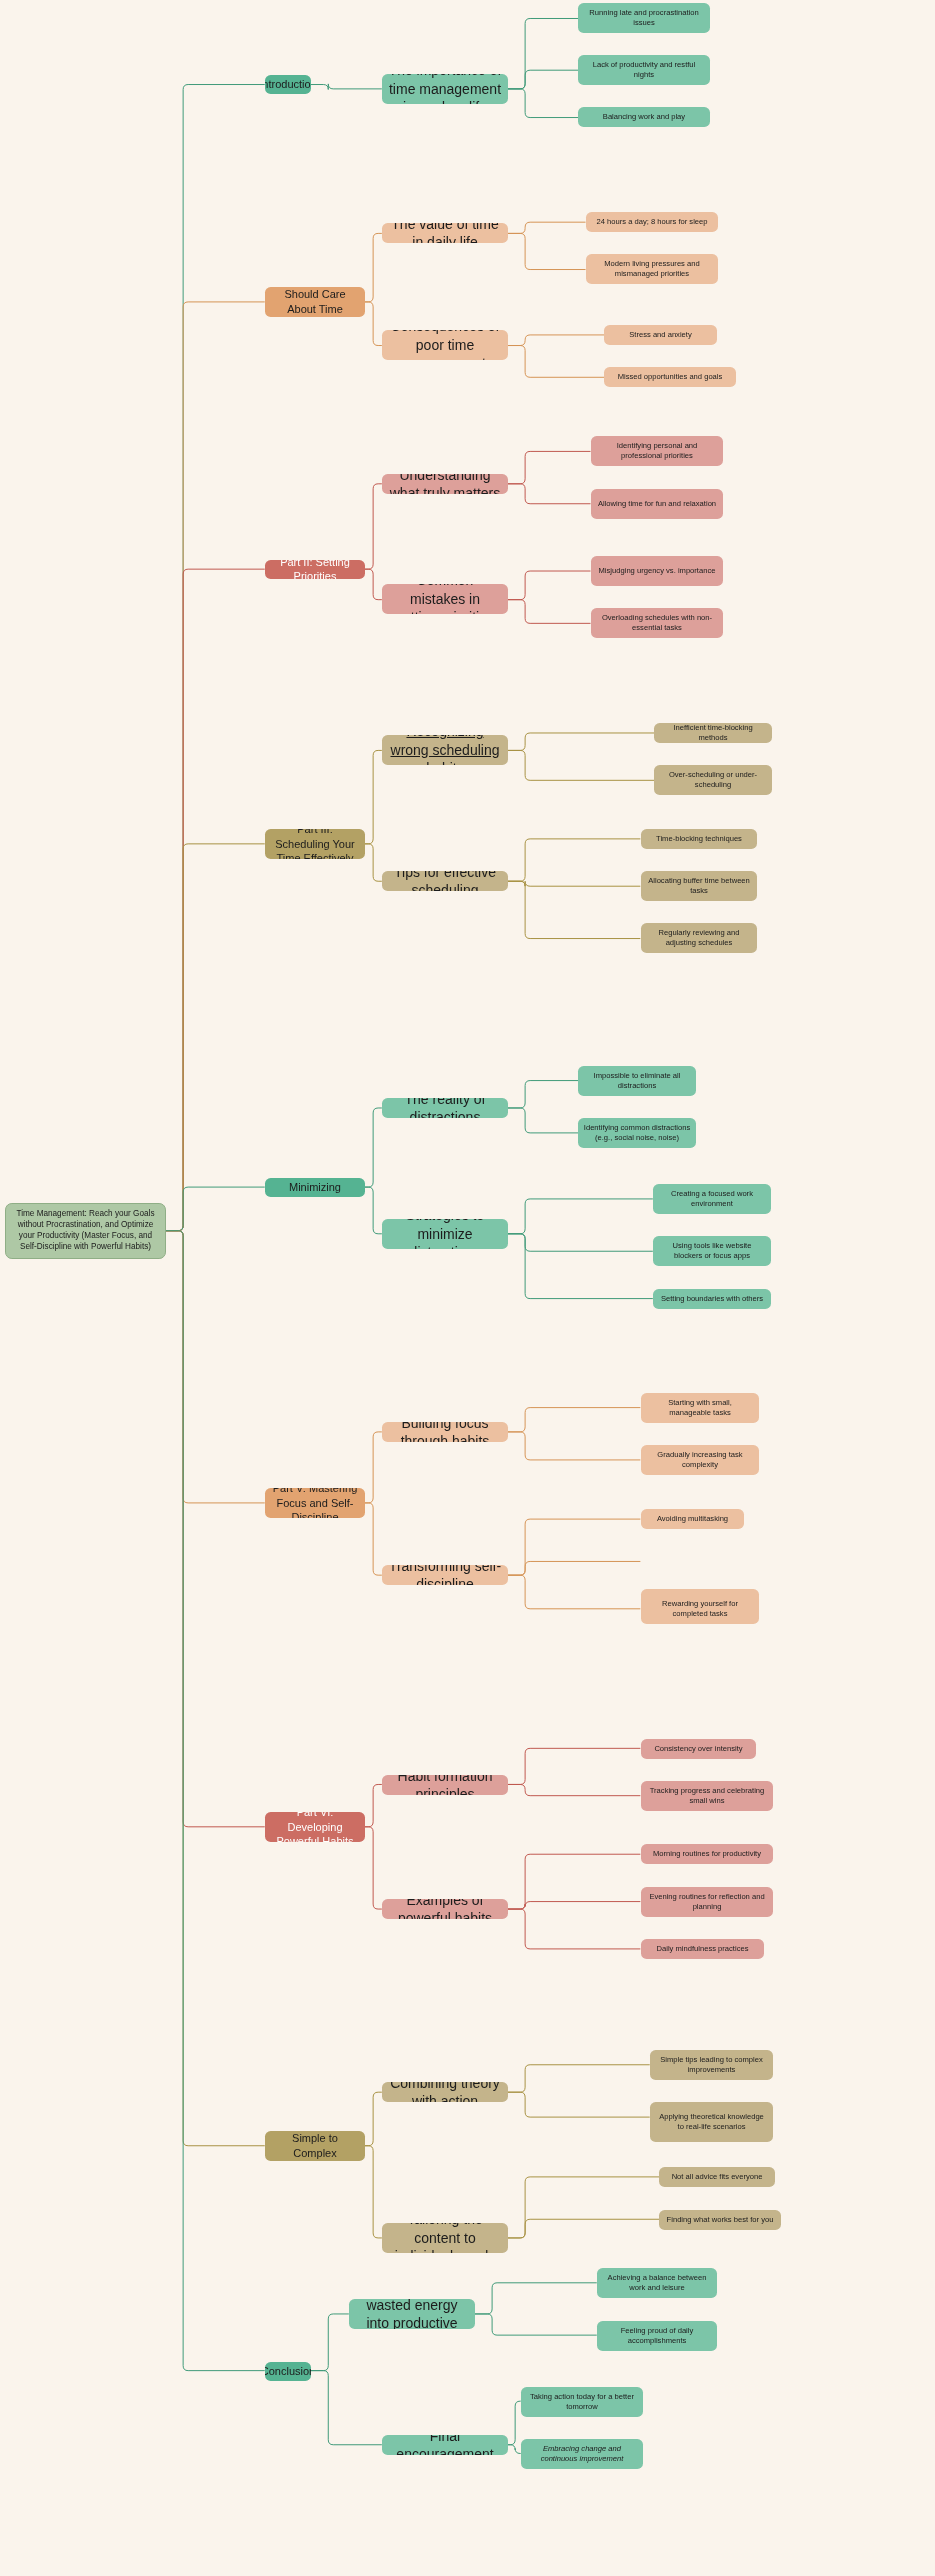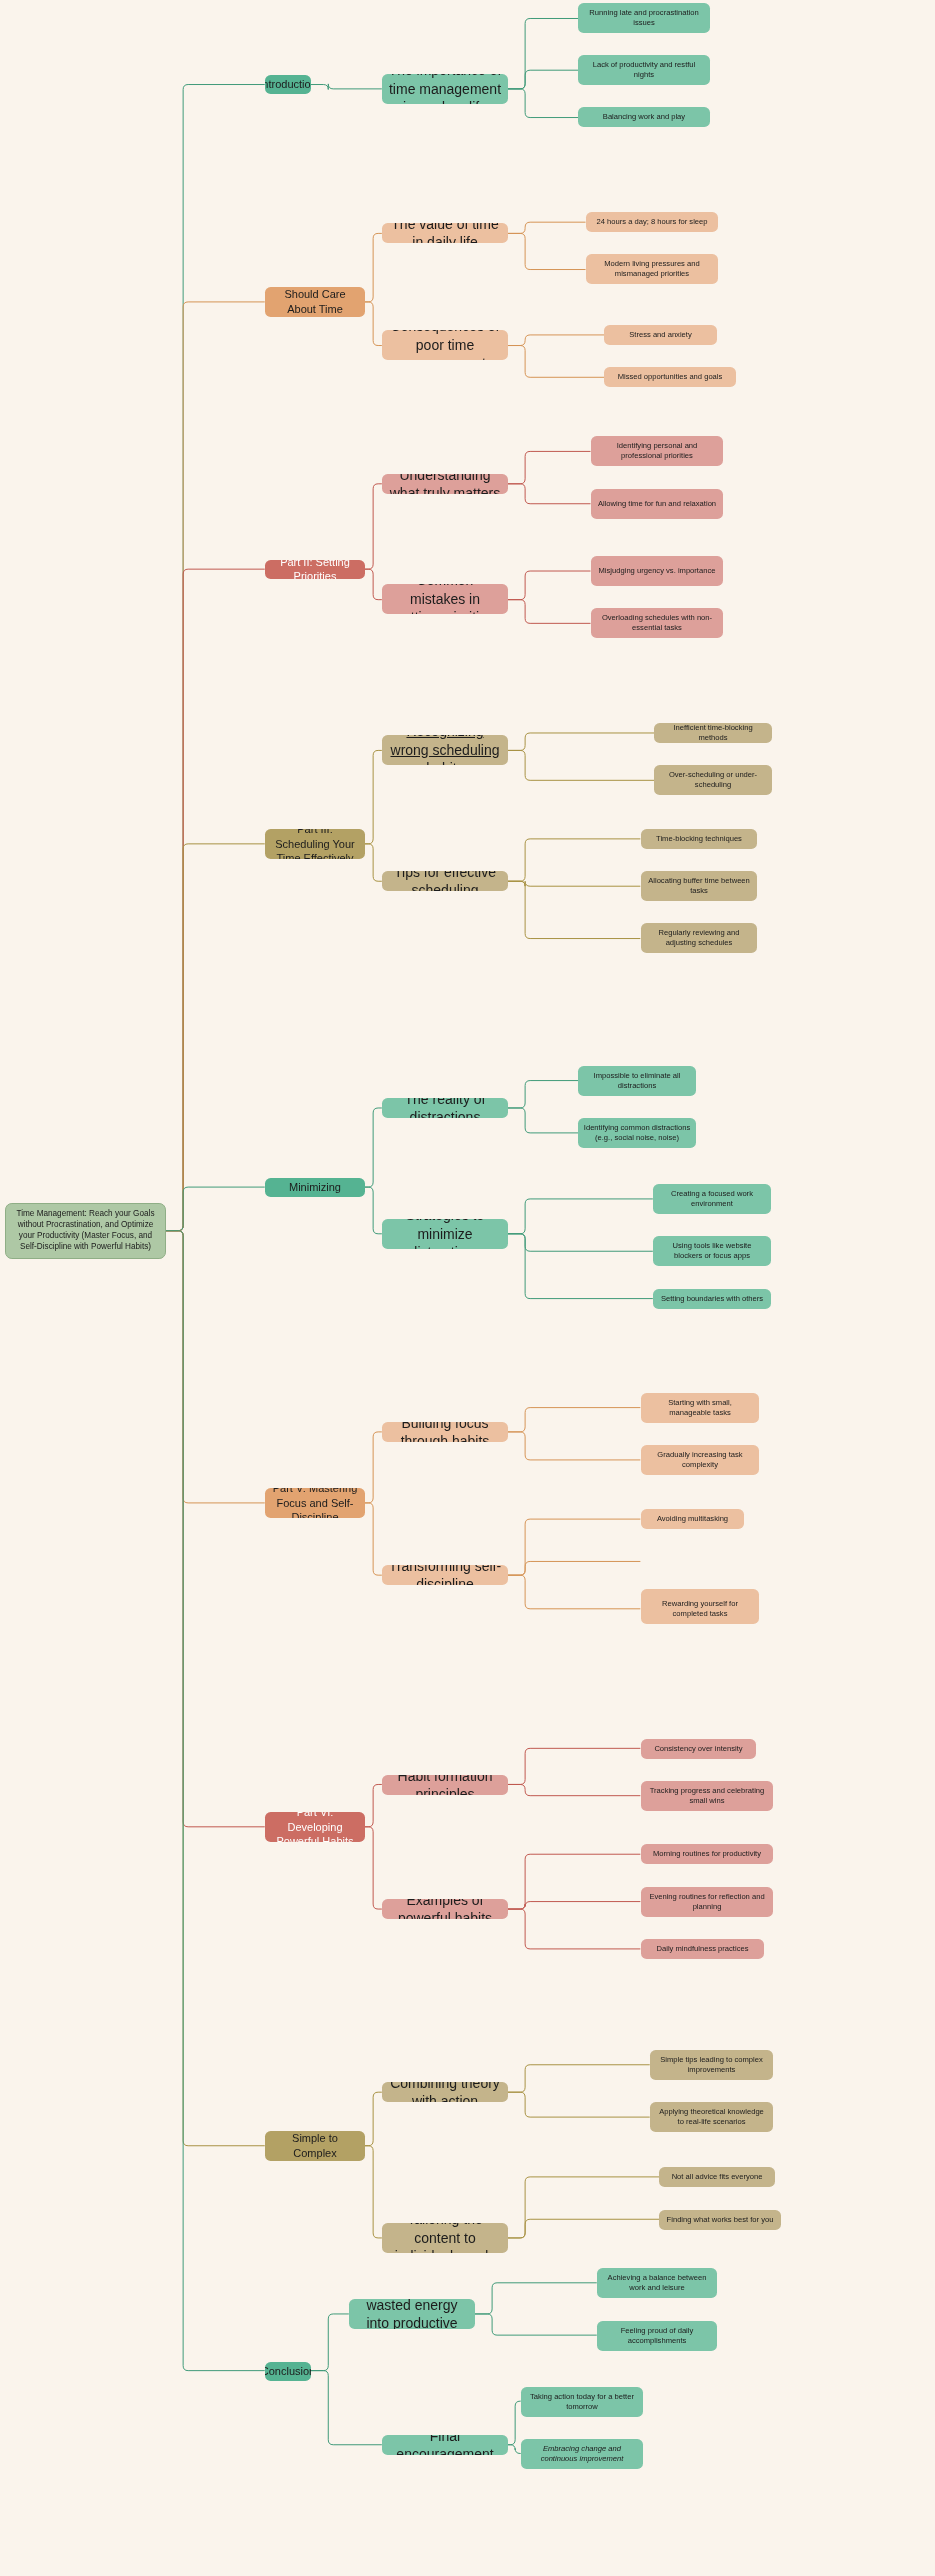--- a/index.html
+++ b/index.html
@@ -260,21 +260,21 @@
     </div>
     <div class="node l1" style="left: 265px; top: 2131px; width: 100px; min-height: 30px; height: 30px; background: rgb(179, 161, 100); color: rgb(28, 28, 28);">
       <span>Part VII: From Simple to Complex Planning</span>
     </div>
     <div class="node l2" style="left: 382px; top: 2082px; width: 126px; min-height: 20px; height: 20px; background: rgb(196, 180, 139); color: rgb(28, 28, 28);">
       <span>Combining theory with action</span>
     </div>
     <div class="node l3" style="left: 650px; top: 2050px; width: 123px; min-height: 30px; height: 30px; background: rgb(196, 180, 139); color: rgb(28, 28, 28);">
       <span>Simple tips leading to complex improvements</span>
     </div>
-    <div class="node l3" style="left: 650px; top: 2102px; width: 123px; min-height: 30px; height: 30px; background: rgb(196, 180, 139); color: rgb(28, 28, 28);">
+    <div class="node l3" style="left: 650px; top: 2102px; width: 123px; min-height: 30px; height: 40px; background: rgb(196, 180, 139); color: rgb(28, 28, 28);">
       <span>Applying theoretical knowledge to real-life scenarios</span>
     </div>
     <div class="node l2" style="left: 382px; top: 2223px; width: 126px; min-height: 30px; height: 30px; background: rgb(196, 180, 139); color: rgb(28, 28, 28);">
       <span>Tailoring the content to individual needs</span>
     </div>
     <div class="node l3" style="left: 659px; top: 2167px; width: 116px; min-height: 20px; height: 20px; background: rgb(196, 180, 139); color: rgb(28, 28, 28);">
       <span>Not all advice fits everyone</span>
     </div>
     <div class="node l3" style="left: 659px; top: 2210px; width: 122px; min-height: 20px; height: 20px; background: rgb(196, 180, 139); color: rgb(28, 28, 28);">
       <span>Finding what works best for you</span>

